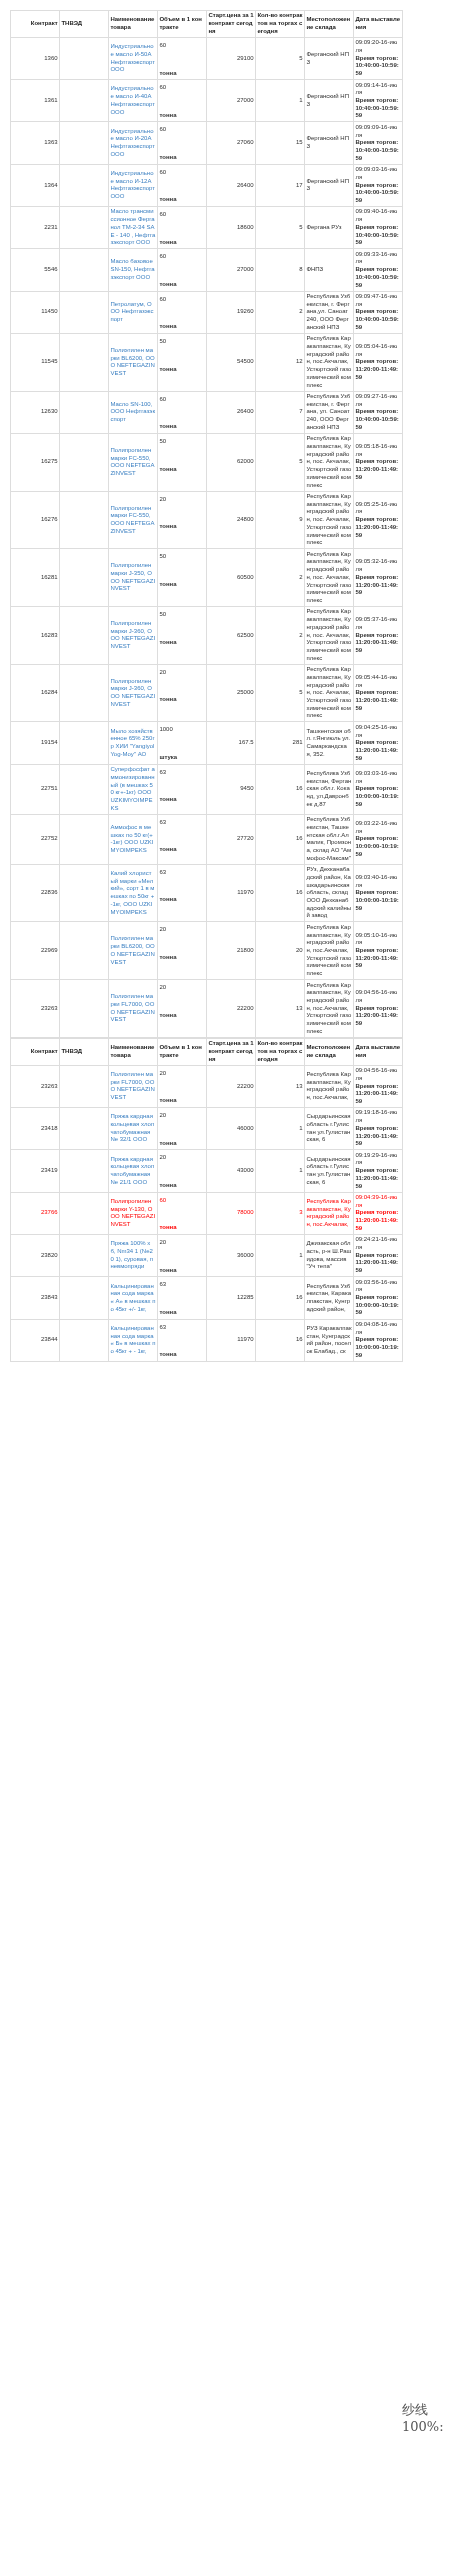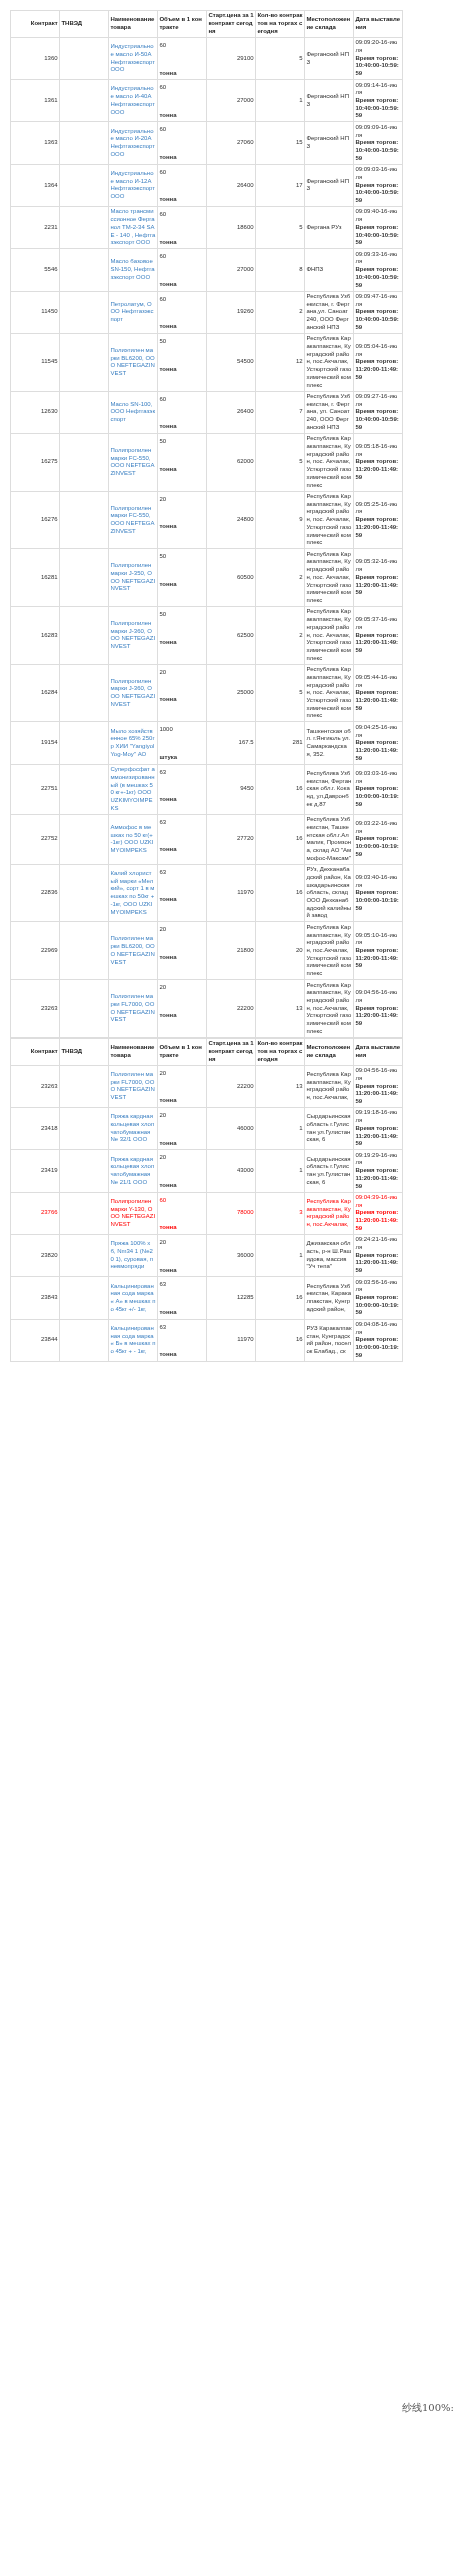--- a/index.html
+++ b/index.html
@@ -12,21 +12,21 @@
   col.c1 { width: 49px; } col.c2 { width: 49px; } col.c3 { width: 49px; }
   col.c4 { width: 49px; } col.c5 { width: 49px; } col.c6 { width: 49px; }
   col.c7 { width: 49px; } col.c8 { width: 49px; }
   td.num { text-align: right; }
   td.product a { color: #3a7fc1; text-decoration: none; }
   td.volume { vertical-align: top; padding-top: 4px; }
   td.volume .unit { display: block; font-weight: bold; margin-top: 20px; }
   td.date .t { display: block; }
   td.date .b { display: block; font-weight: bold; }
   tr.hl td, tr.hl td a { color: #ff0000; }
-  .side-note { position: absolute; left: 402px; top: 2401px; font-family: "DejaVu Serif", serif; font-size: 10px; color: #555; }
+  .side-note { position: absolute; left: 402px; top: 2401px; font-family: "DejaVu Serif", serif; font-size: 13px; color: #555; }
 </style>
 </head>
 <body>
 
 <div class="wrap">
   <table id="t1">
     <colgroup>
         <col class="c1">
         <col class="c2">
         <col class="c3">

